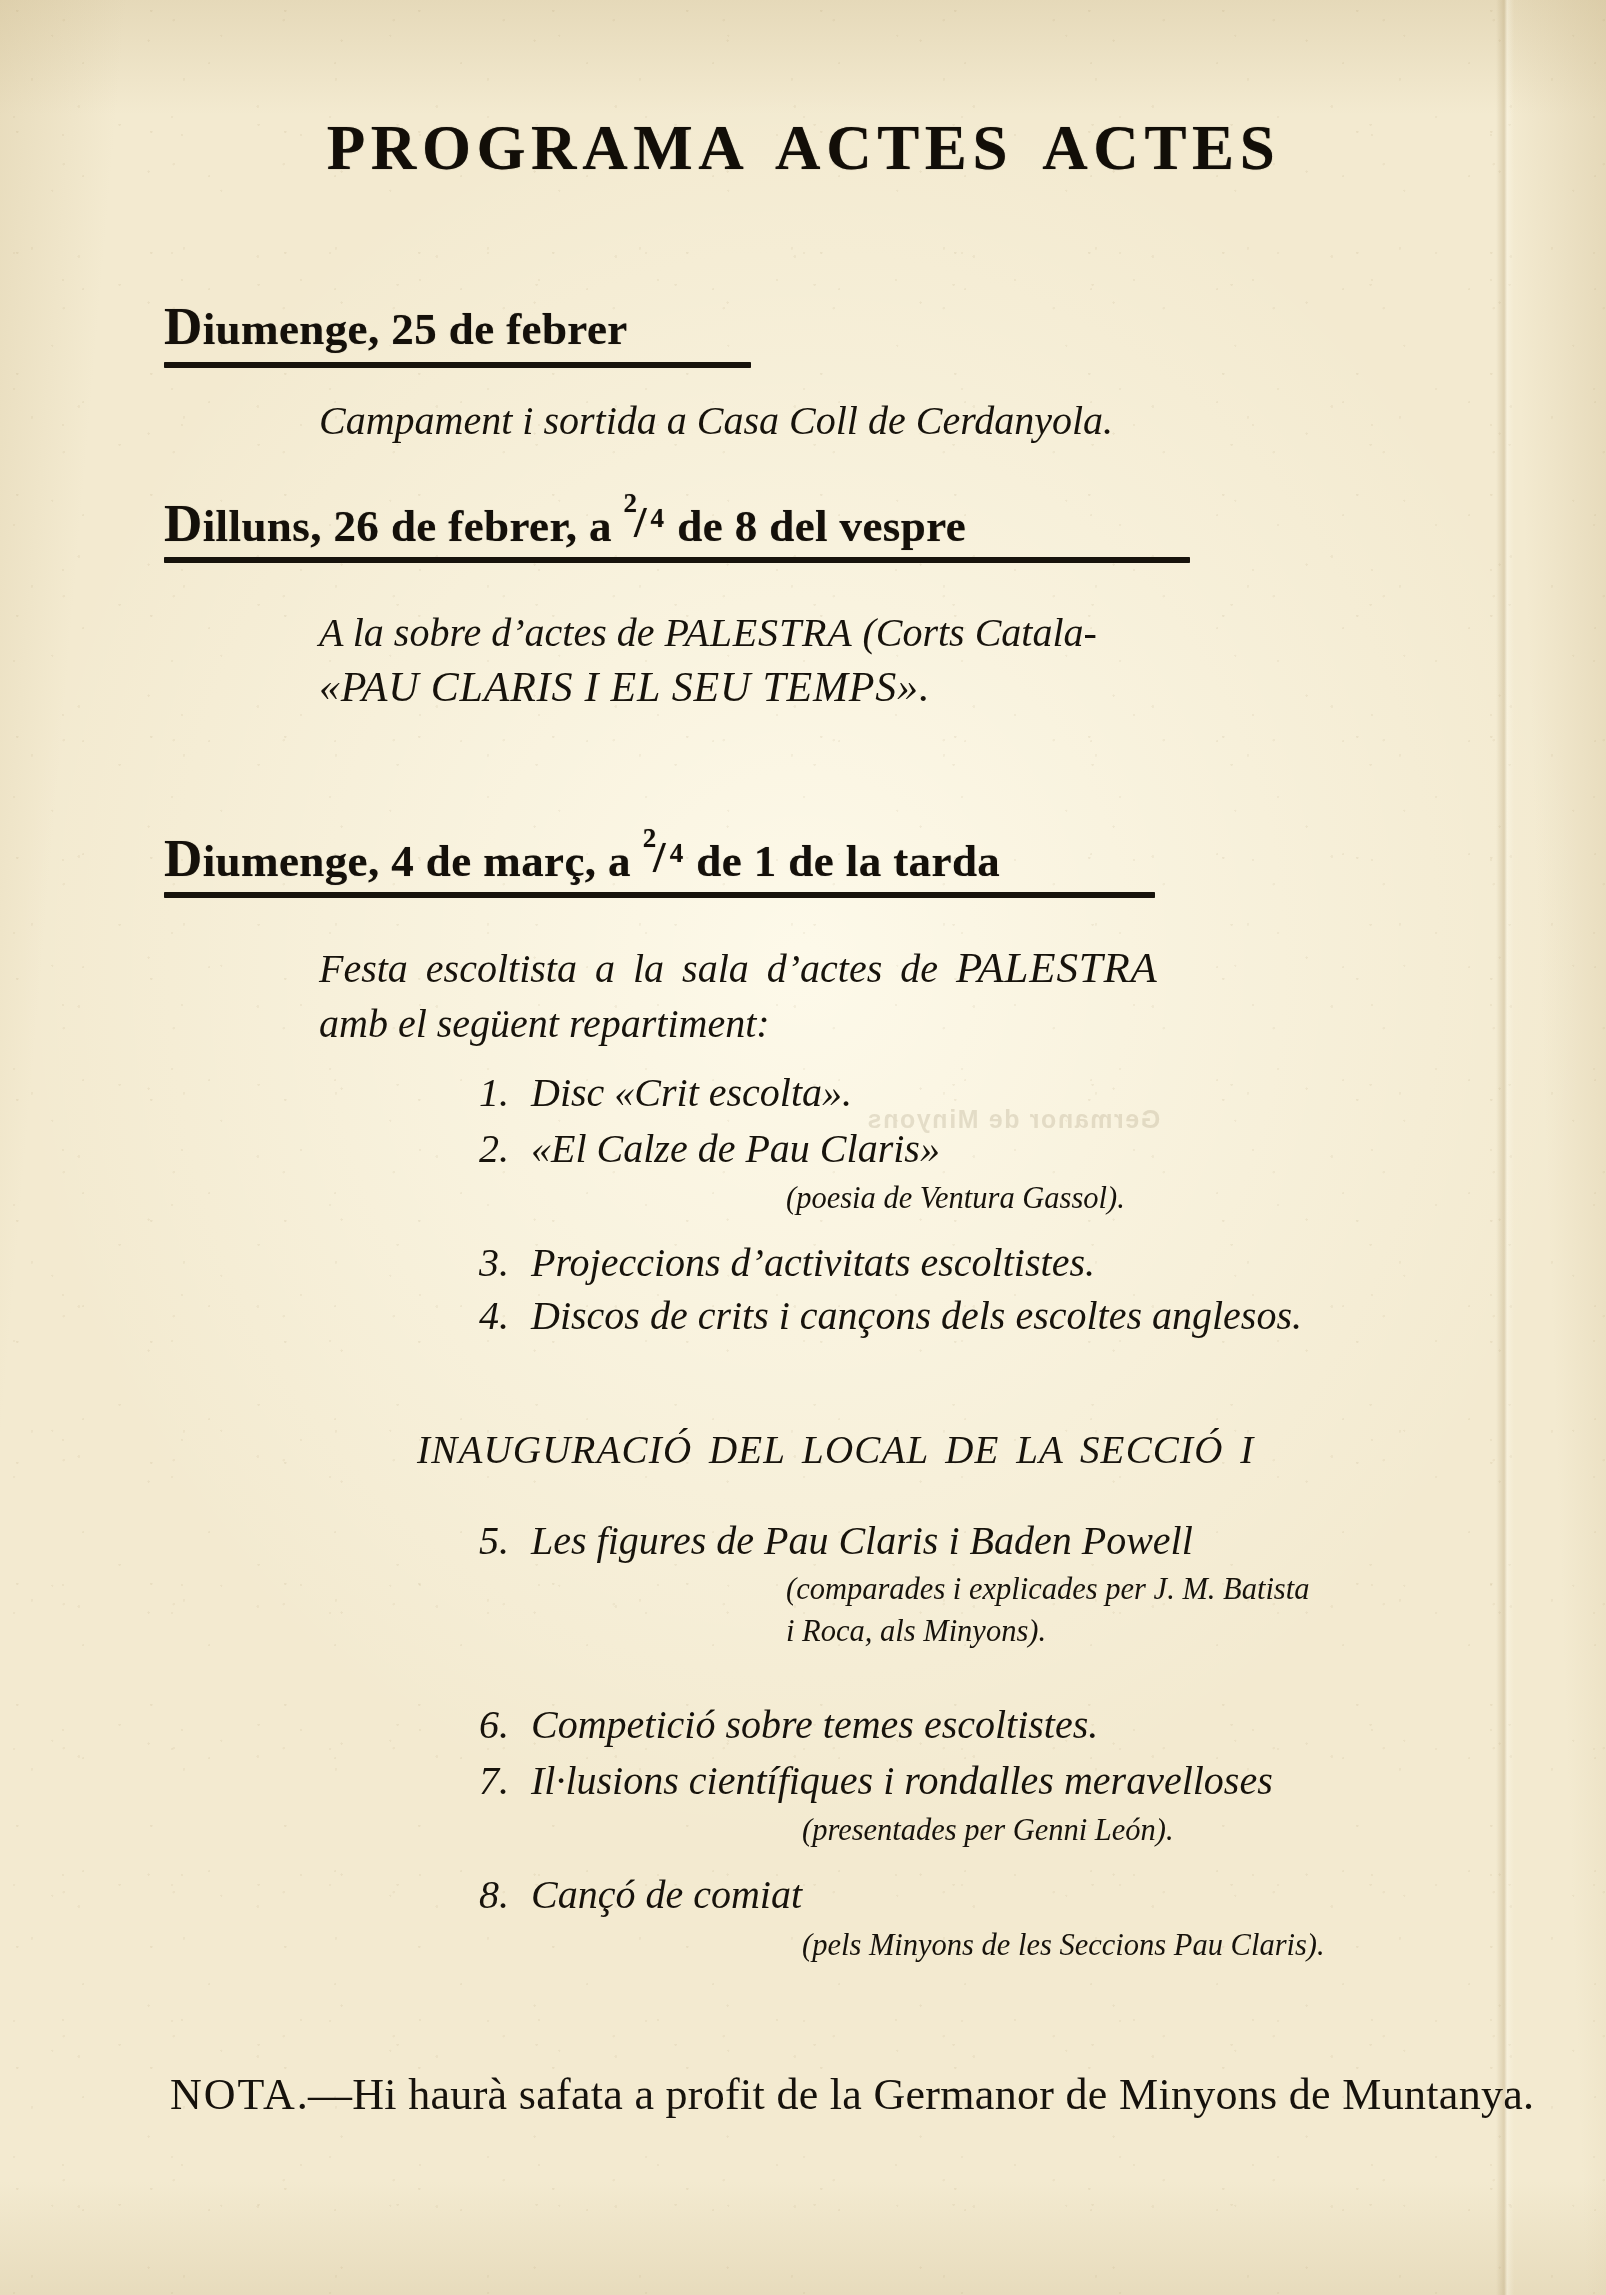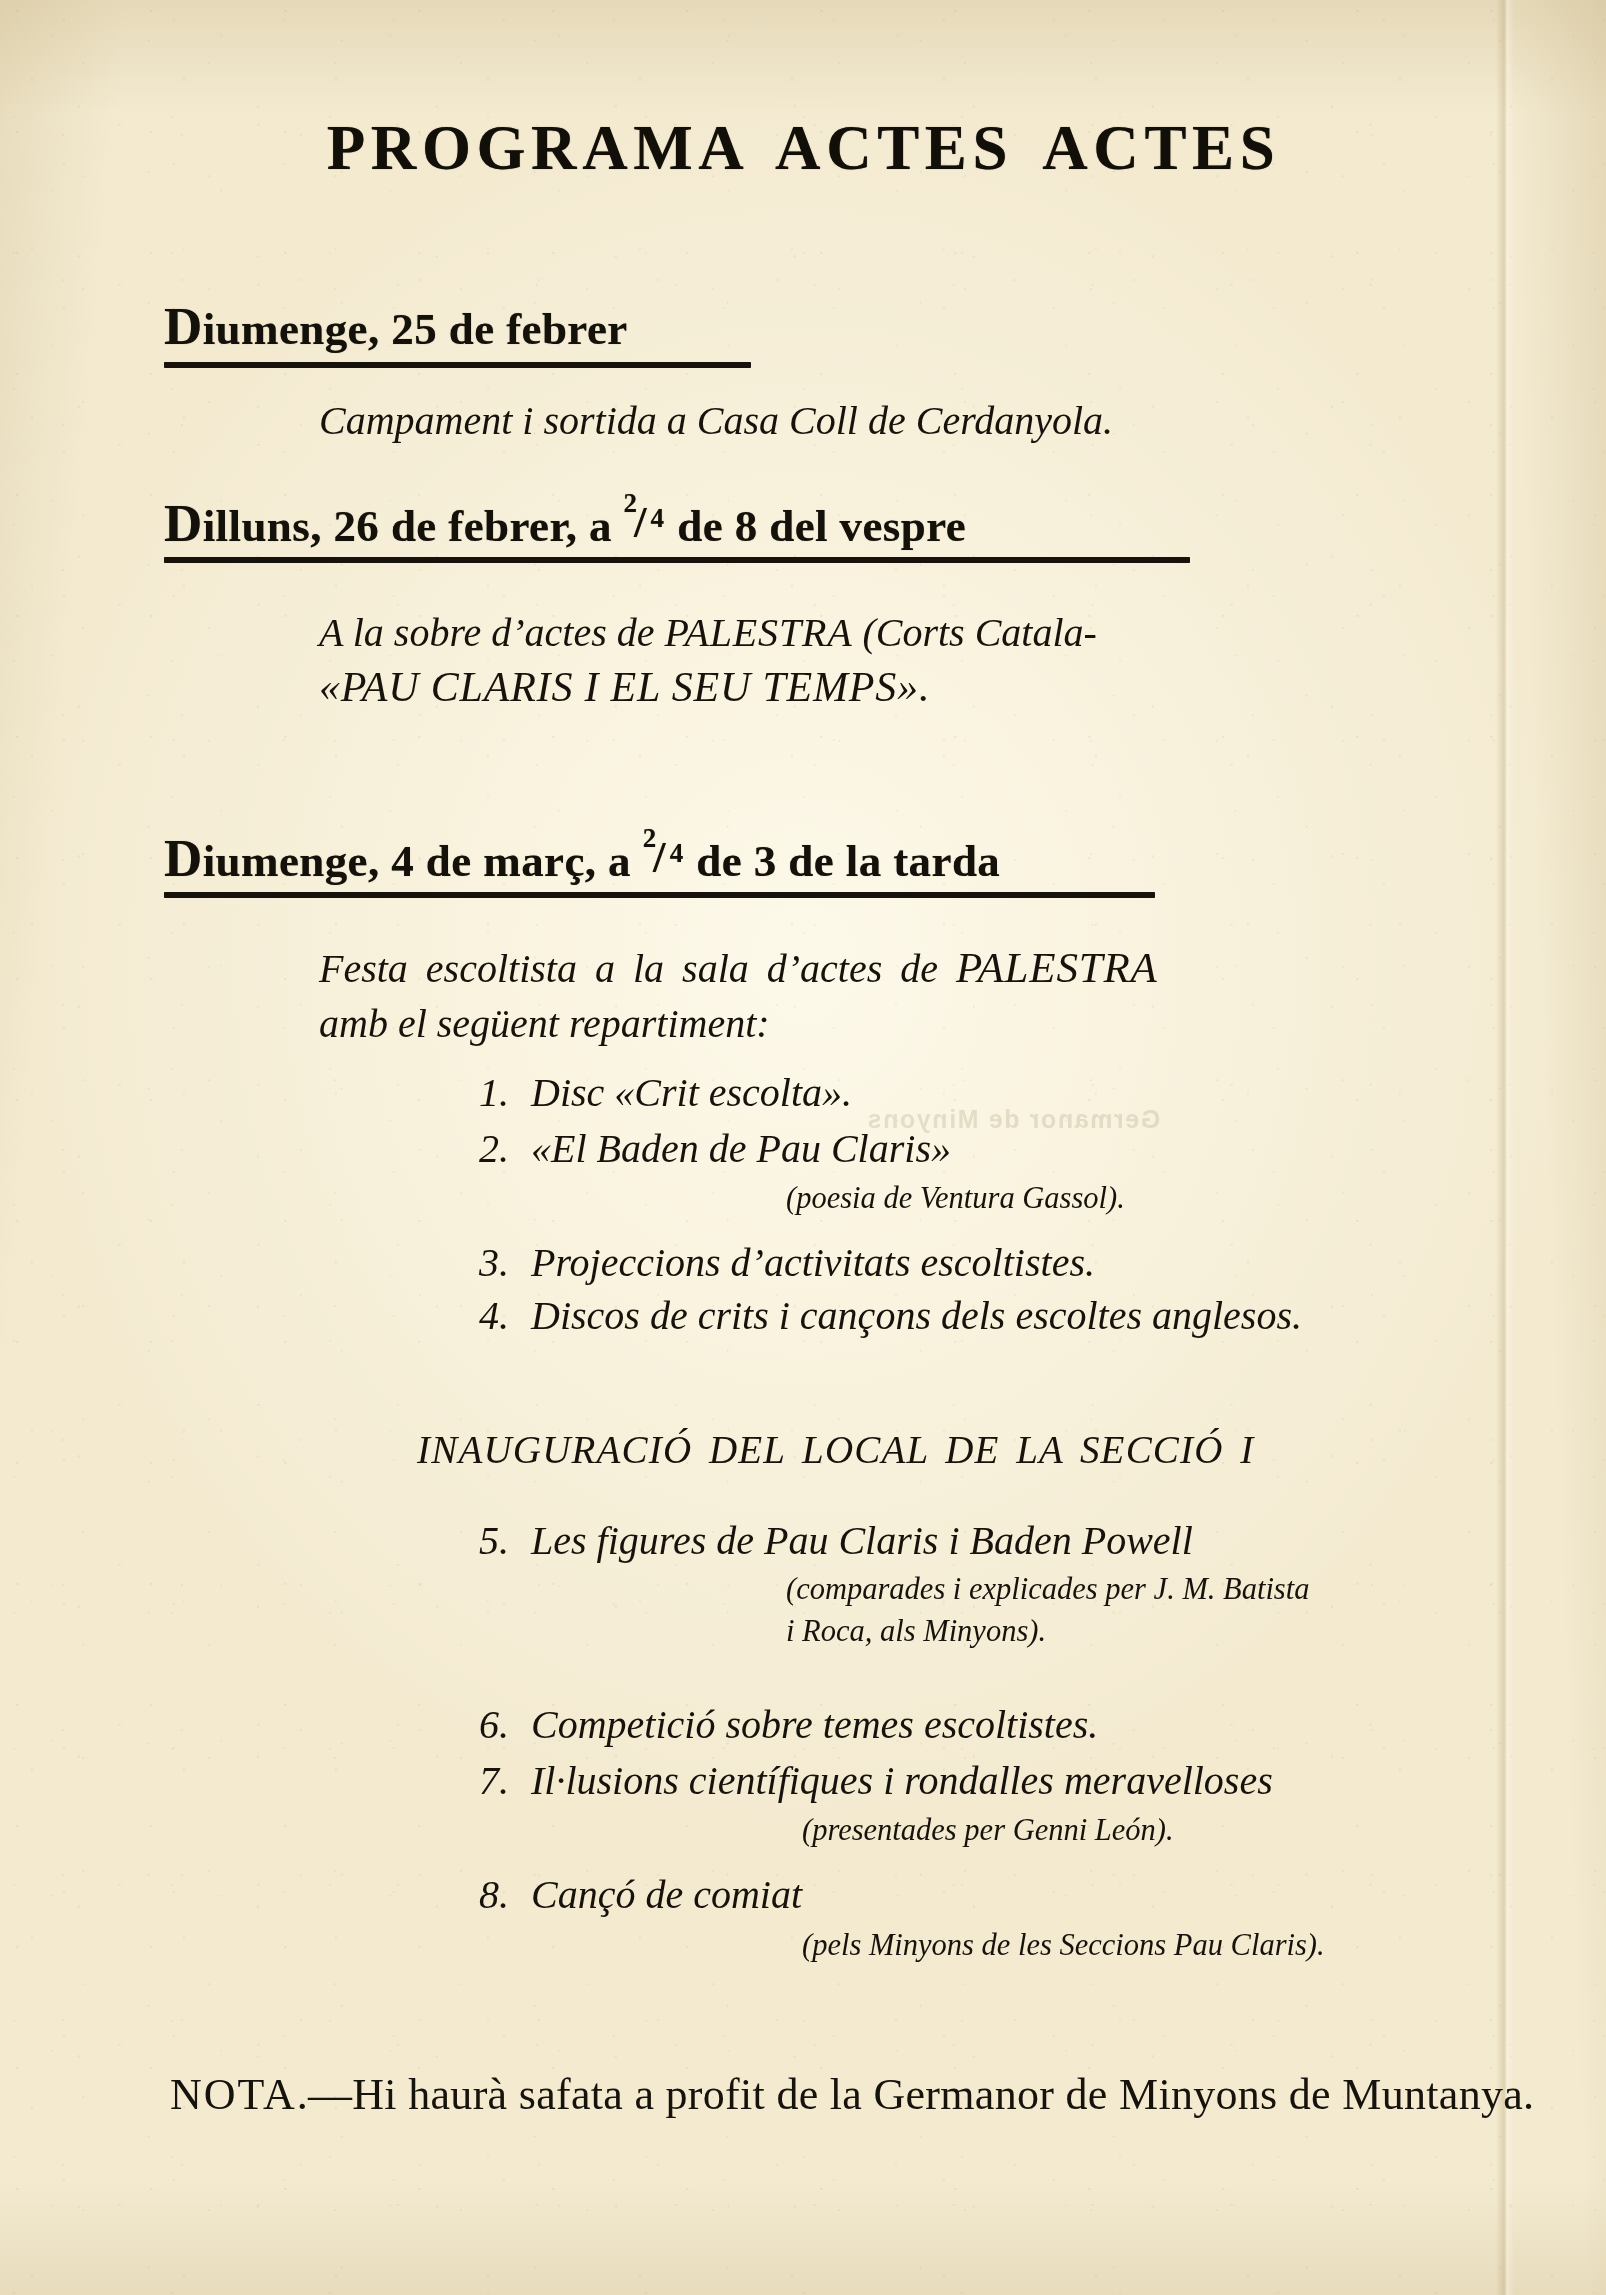--- a/index.html
+++ b/index.html
@@ -253,39 +253,39 @@
     <div class="rule" style="top:557px; width:1026px;"></div>
 
     <div class="body-block" style="left:319px; top:605px; width:1132px;">
       <div style="white-space:nowrap;">
         <span>A la sobre d’actes de </span><span class="caps">PALESTRA</span><span> (Corts Catala-</span>
       </div>
       <div class="caps" style="white-space:nowrap; font-size:42px;">«PAU CLARIS I EL SEU TEMPS».</div>
     </div>
 
     <div class="day-head" style="top:831px;">
-      <span class="drop">D</span><span>iumenge, 4 de març, a </span><span class="frac"><span class="num">2</span><span class="sl">/</span><span class="den">4</span></span><span> de 3 de la tarda</span>
+      <span class="drop">D</span><span>iumenge, 4 de març, a </span><span class="frac"><span class="num">2</span><span class="sl">/</span><span class="den">4</span></span><span> de 1 de la tarda</span>
     </div>
     <div class="rule" style="top:892px; width:991px;"></div>
 
     <div class="body-block" style="left:319px; top:940px; width:1132px;">
       <div style="white-space:nowrap; word-spacing:8px;">
         <span>Festa escoltista a la sala d’actes de </span><span class="caps" style="font-size:43px;">PALESTRA</span>
       </div>
       <div style="white-space:nowrap;">amb el següent repartiment:</div>
     </div>
 
     <div class="prog-item" style="left:459px; top:1066px; width:802px;">
       <span class="num">1.</span>
       <span class="txt">Disc «Crit escolta».</span>
     </div>
 
     <div class="prog-item" style="left:459px; top:1122px; width:802px;">
       <span class="num">2.</span>
-      <span class="txt">«El Baden de Pau Claris»</span>
+      <span class="txt">«El Calze de Pau Claris»</span>
     </div>
     <div class="sub-note" style="left:786px; top:1177px;">(poesia de Ventura Gassol).</div>
 
     <div class="prog-item" style="left:459px; top:1236px; width:802px;">
       <span class="num">3.</span>
       <span class="txt">Projeccions d’activitats escoltistes.</span>
     </div>
 
     <div class="prog-item" style="left:459px; top:1289px; width:956px;">
       <span class="num">4.</span>

